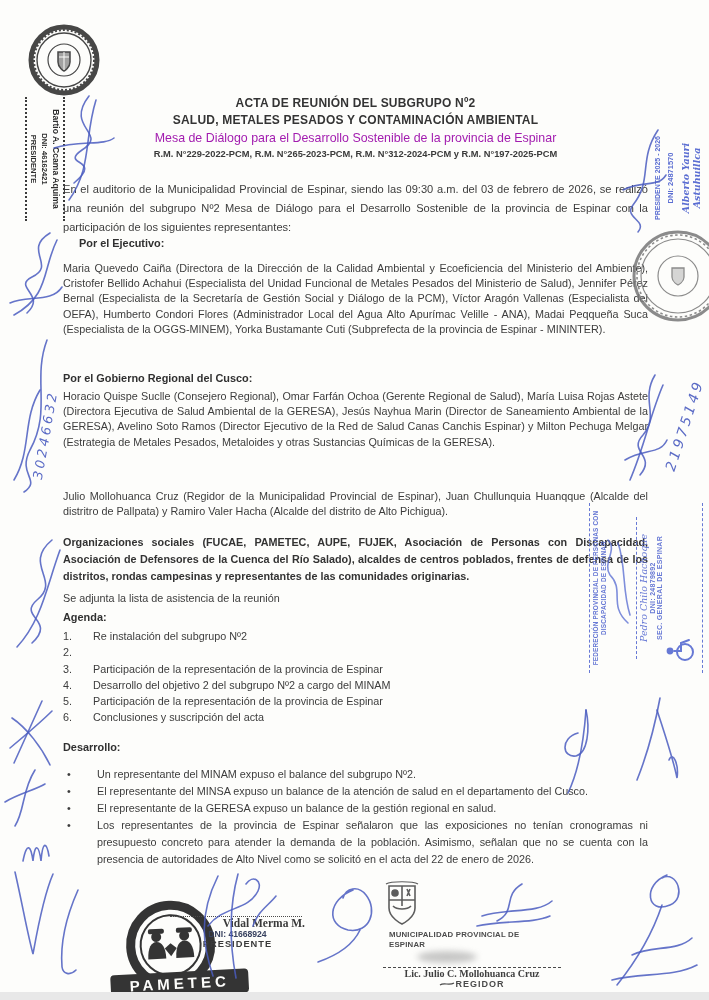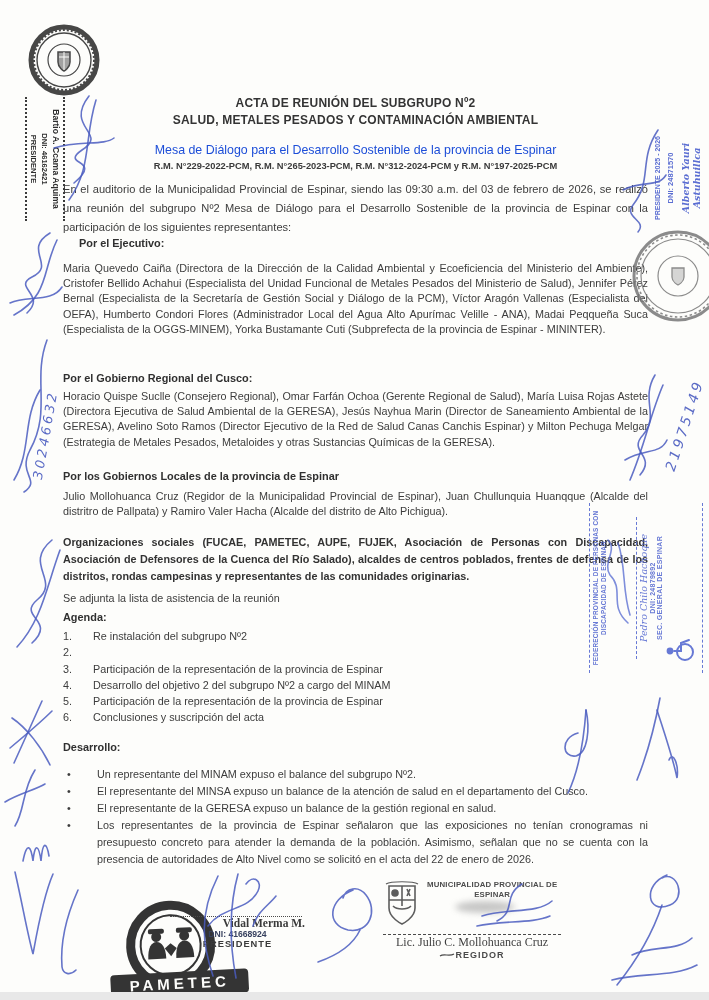--- a/index.html
+++ b/index.html
@@ -5,21 +5,21 @@
   html,body{margin:0;padding:0;background:#e8e8e8;}
   .page{
     position:relative;width:709px;height:992px;margin:0 auto;
     background:#fdfdfb;overflow:hidden;
     font-family:"Liberation Sans",sans-serif;color:#3c3c3c;
   }
   .abs{position:absolute;}
   
   .title-block{left:63px;top:95px;width:585px;text-align:center;line-height:1.4;}
   .t1,.t2{font-size:12px;font-weight:700;color:#343434;letter-spacing:.2px;}
-  .t3{font-size:12.4px;font-weight:500;color:#1d4ed8;margin-top:13px;}
+  .t3{font-size:12.4px;font-weight:500;color:#a21caf;margin-top:1px;}
   .t4{font-size:9.3px;font-weight:700;color:#3a3a3a;margin-top:1px;}
   .body-text{left:63px;width:585px;font-size:10.8px;line-height:15.2px;text-align:justify;}
   .intro{line-height:18.8px;font-size:11.1px;}
   .sec-head{left:63px;width:585px;font-size:10.9px;font-weight:700;color:#303030;}
   .bold-par{font-weight:700;color:#333;line-height:16.8px;}
   .agenda-item{display:flex;line-height:16.3px;font-size:10.8px;}
   .agenda-num{width:30px;flex:0 0 30px;}
   .bullet-row{display:flex;font-size:10.8px;line-height:16.9px;margin-bottom:0;}
   .bullet-dot{width:30px;flex:0 0 30px;text-align:left;padding-left:4px;}
   .bullet-txt{flex:1;text-align:justify;}
@@ -32,21 +32,21 @@
   .black-vstamp{border-top:2px dotted #3a3a3a;border-bottom:2px dotted #3a3a3a;
     color:#2e2e2e;text-align:center;padding:2px 0;}
   .black-vstamp .n{font-size:8.6px;font-weight:700;}
   .black-vstamp .d{font-size:7.6px;font-weight:700;}
   .blue-vstamp{color:#5b6ed2;}
   .fed-org{font-size:6.4px;font-weight:700;letter-spacing:.2px;text-align:center;line-height:8px;}
   .fed-name{font-family:"DejaVu Serif",serif;font-style:italic;font-size:9.5px;text-align:center;
     border-top:1px dashed #5b6ed2;margin:0 14px;padding-top:1px;}
   .fed-small{font-size:7px;font-weight:700;text-align:center;letter-spacing:.3px;}
   .muni-org{font-size:7.8px;font-weight:700;color:#4c4c4c;letter-spacing:.2px;line-height:9.5px;}
-  .muni-name{font-size:12px;font-weight:400;color:#3f3f3f;font-family:"Liberation Serif",serif;}
+  .muni-name{font-size:10px;font-weight:700;color:#3f3f3f;font-family:"Liberation Serif",serif;}
   .muni-role{font-size:9px;font-weight:700;color:#4a4a4a;letter-spacing:1px;}
   .dotline{border-top:1.6px dotted #4a4a4a;}
   .vidal-name{font-size:11.5px;font-weight:700;color:#3a3a3a;font-family:"Liberation Serif",serif;text-align:right;}
   .vidal-dni{font-size:8.6px;font-weight:700;color:#37415f;}
   .vidal-role{font-size:9.3px;font-weight:700;color:#3a3a3a;letter-spacing:1px;}
 </style>
 </head>
 <body>
 
 <div class="page">
@@ -59,21 +59,20 @@
   </div>
 
   <p class="abs body-text intro" style="top:180px;margin:0;">En el auditorio de la Municipalidad Provincial de Espinar, siendo las 09:30 a.m. del 03 de febrero de 2026, se realizó una reunión del subgrupo Nº2 Mesa de Diálogo para el Desarrollo Sostenible de la provincia de Espinar con la participación de los siguientes representantes:</p>
 
   <div class="abs sec-head" style="top:237px;margin-left:16px;">Por el Ejecutivo:</div>
   <p class="abs body-text" style="top:261px;margin:0;">Maria Quevedo Caiña (Directora de la Dirección de la Calidad Ambiental y Ecoeficiencia del Ministerio del Ambiente), Cristofer Bellido Achahui (Especialista del Unidad Funcional de Metales Pesados del Ministerio de Salud), Jennifer Pérez Bernal (Especialista de la Secretaría de Gestión Social y Diálogo de la PCM), Víctor Aragón Vallenas (Especialista del OEFA), Humberto Condori Flores (Administrador Local del Agua Alto Apurímac Velille - ANA), Madai Peqqueña Suca (Especialista de la OGGS-MINEM), Yorka Bustamante Cuti (Subprefecta de la provincia de Espinar - MININTER).</p>
 
   <div class="abs sec-head" style="top:372px;">Por el Gobierno Regional del Cusco:</div>
   <p class="abs body-text" style="top:389px;margin:0;">Horacio Quispe Suclle (Consejero Regional), Omar Farfán Ochoa (Gerente Regional de Salud), María Luisa Rojas Astete (Directora Ejecutiva de Salud Ambiental de la GERESA), Jesús Nayhua Marin (Director de Saneamiento Ambiental de la GERESA), Avelino Soto Ramos (Director Ejecutivo de la Red de Salud Canas Canchis Espinar) y Milton Pechuga Melgar (Estrategia de Metales Pesados, Metaloides y otras Sustancias Químicas de la GERESA).</p>
 
-  <div class="abs sec-head" style="top:470px;">Por los Gobiernos Locales de la provincia de Espinar</div>
   <p class="abs body-text bold-par" style="top:534px;margin:0;">Organizaciones sociales (FUCAE, PAMETEC, AUPE, FUJEK, Asociación de Personas con Discapacidad, Asociación de Defensores de la Cuenca del Río Salado), alcaldes de centros poblados, frentes de defensa de los distritos, rondas campesinas y representantes de las comunidades originarias.</p>
 
   <p class="abs body-text" style="top:489px;margin:0;">Julio Mollohuanca Cruz (Regidor de la Municipalidad Provincial de Espinar), Juan Chullunquia Huanqque (Alcalde del distritro de Pallpata) y Ramiro Valer Hacha (Alcalde del distrito de Alto Pichigua).</p>
   <div class="abs body-text" style="top:591px;">Se adjunta la lista de asistencia de la reunión</div>
 
   <div class="abs sec-head" style="top:611px;">Agenda:</div>
   <div class="abs" style="left:63px;top:628px;width:585px;">
     <div class="agenda-item">
       <span class="agenda-num">1.</span>
       <span>Re instalación del subgrupo Nº2</span>
@@ -305,34 +304,34 @@
     </svg>
   </div>
   <div class="abs sig" style="left:298px;top:870px;">
     <svg width="105" height="100" viewBox="0 0 105 100">
       <path d="M55 20 C30 30, 28 55, 50 60 C72 64, 80 40, 68 25 C60 15, 48 18, 45 28"></path>
       <path d="M62 60 C55 75, 40 85, 20 92"></path>
     </svg>
   </div>
 
   <div class="abs" style="left:383px;top:880px;width:195px;">
-    <div style="display:flex;align-items:flex-start;">
+    <div style="display:flex;align-items:flex-start;flex-direction:column;">
       <svg width="38" height="50" viewBox="0 0 38 50">
         <g fill="none" stroke="#4c4c4c" stroke-width="1.6" opacity="0.9">
           <path d="M6 6 h26 v22 c0 10 -13 16 -13 16 c0 0 -13 -6 -13 -16 z"></path>
           <path d="M6 20 h26 M19 6 v20"></path>
           <circle cx="12" cy="13" r="3" fill="#4c4c4c"></circle>
           <path d="M24 9 l3 7 M27 9 l-3 7"></path>
           <path d="M10 26 c4 4 14 4 18 0"></path>
           <path d="M3 4 c5 -3 27 -3 32 0" stroke-width="1.2"></path>
         </g>
       </svg>
       <div style="margin-left:6px;">
         <div class="muni-org">MUNICIPALIDAD PROVINCIAL DE</div>
-        <div class="muni-org" style="text-align:center;">ESPINAR</div>
+        <div class="muni-org" style="text-align:left;">ESPINAR</div>
         <div style="width:60px;height:12px;background:#9a9a9a;border-radius:50%;filter:blur(3px);opacity:.55;margin:2px 0 0 28px;"></div>
       </div>
     </div>
     <div class="dotline" style="width:178px;margin-top:4px;border-top-style:dashed;"></div>
     <div class="muni-name" style="text-align:center;width:178px;">Lic. Julio C. Mollohuanca Cruz</div>
     <div style="display:flex;justify-content:center;align-items:center;width:178px;">
       <svg width="16" height="8" viewBox="0 0 16 8">
         <path d="M1 5 C5 2, 10 6, 15 3" fill="none" stroke="#4a4a4a" stroke-width="1.2"></path>
       </svg>
       <span class="muni-role" style="">REGIDOR</span>

